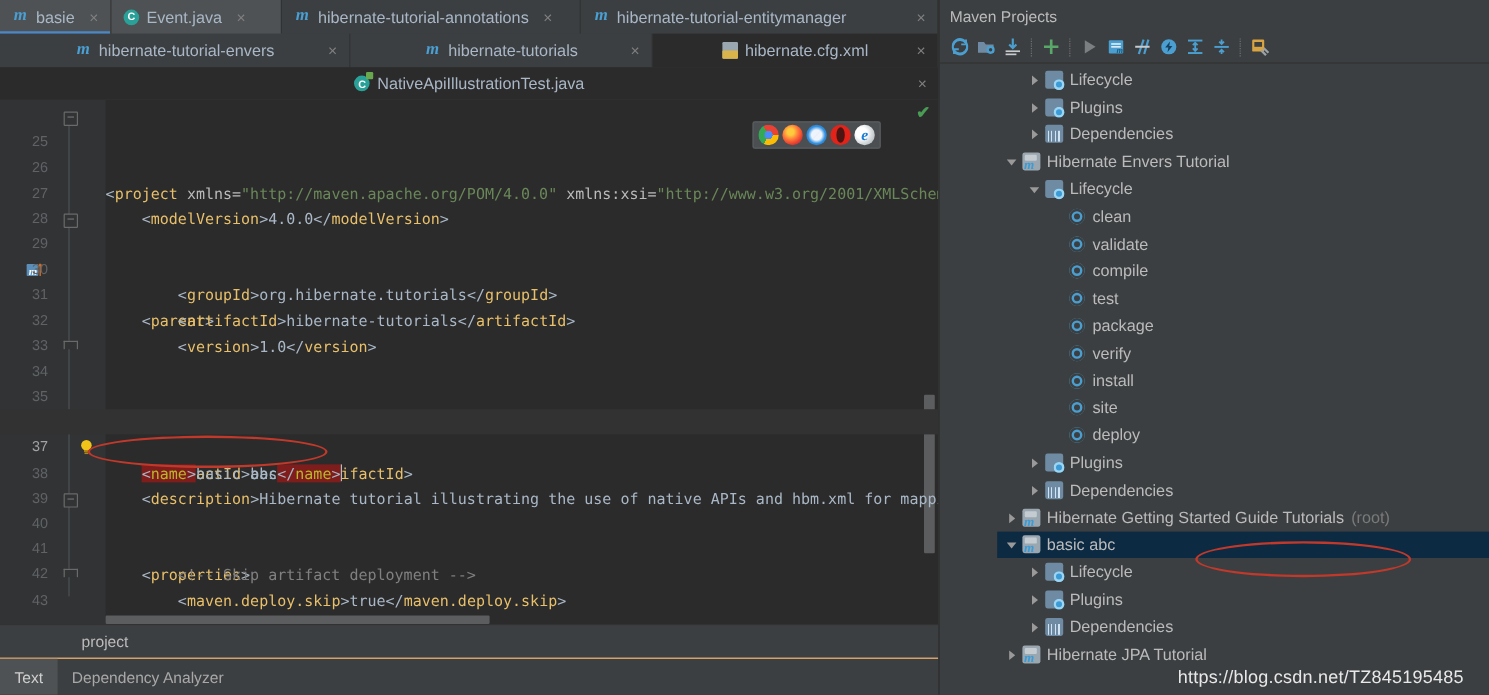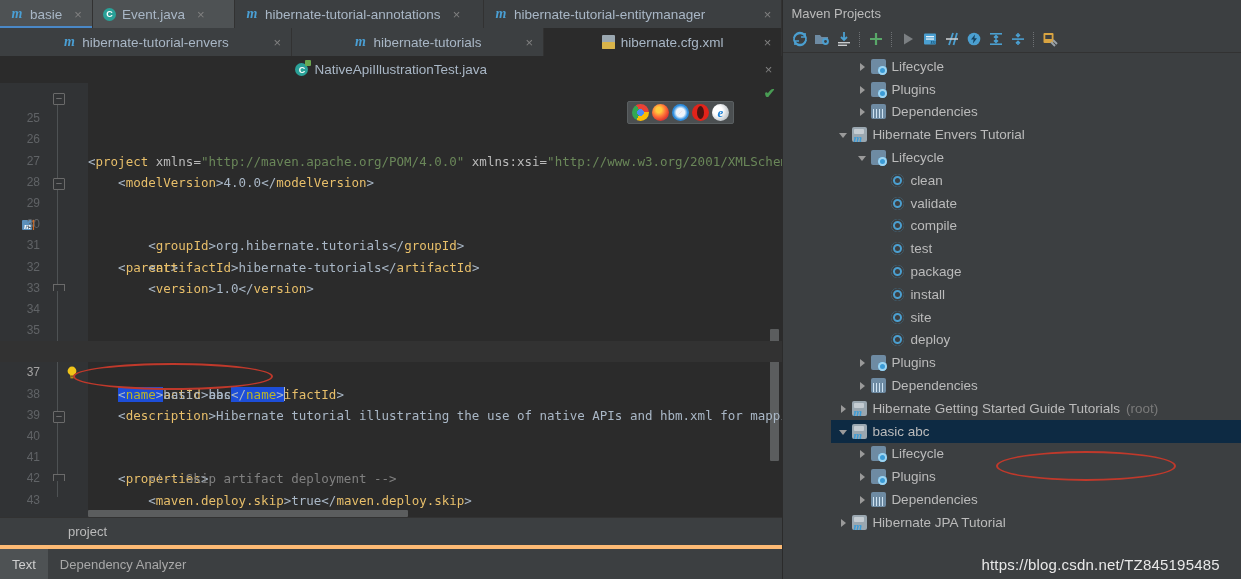--- a/index.html
+++ b/index.html
@@ -75,21 +75,21 @@
   .mavenicon{position:absolute;left:22px;top:4px;width:14px;height:14px;}
 
   
   .t-tag{color:#e8bf6a;}
   .t-ang{color:#a9b7c6;}
   .t-attr{color:#bababa;}
   .t-str{color:#6a8759;}
   .t-txt{color:#a9b7c6;}
   .t-cmt{color:#808080;}
   .t-name{color:#bbb529;}
-  .tag-hl{background:#1d4ed8;}
+  .tag-hl{background:#7f1d1d;}
 
   .caret{display:inline-block;width:1px;height:14px;background:#bbbbbb;vertical-align:-2px;}
 
   
   .browsers{
     position:absolute;left:627px;top:113px;
     display:flex;align-items:center;gap:3px;
     background:#4b4f51;border:1px solid #5a5f61;border-radius:2px;padding:2px 4px;
   }
   .bic{width:17px;height:17px;border-radius:50%;display:block;}
@@ -113,21 +113,21 @@
   .hscroll{position:absolute;left:88px;bottom:0;height:7px;width:320px;background:#5b5d5e;border-radius:1px;}
 
   
   .breadcrumb{
     height:28px;background:#3c3f41;color:#bbbbbb;font-size:13px;
     display:flex;align-items:center;padding-left:68px;box-sizing:border-box;
     border-top:1px solid #323232;
   }
   .bottomtabs{
     height:30px;background:#3c3f41;display:flex;align-items:stretch;
-    border-top:4px solid #fdba74;
+    border-top:1px solid #fdba74;
   }
   .btab{display:flex;align-items:center;padding:0 12px;color:#a8a8a8;font-size:13px;}
   .btab.sel{background:#4e5254;color:#cfcfcf;}
 
   
   .right{width:458px;height:579px;background:#3c3f41;display:flex;flex-direction:column;
          border-left:1px solid #2b2b2b;position:relative;}
   .mv-title{height:26px;display:flex;align-items:center;padding-left:8px;color:#bbbbbb;font-size:13px;}
   .mv-toolbar{height:26px;display:flex;align-items:center;gap:0px;padding-left:6px;border-bottom:1px solid #323232;}
   .tbtn{width:22px;height:22px;display:flex;align-items:center;justify-content:center;}
@@ -504,20 +504,26 @@
         <div class="row">
           <span style="display:inline-block;width:44px"></span>
           <span class="arrow"></span>
           <span class="i-goal"></span>
           <span>package</span>
         </div>
         <div class="row">
           <span style="display:inline-block;width:44px"></span>
           <span class="arrow"></span>
           <span class="i-goal"></span>
+          <span>verify</span>
+        </div>
+        <div class="row">
+          <span style="display:inline-block;width:44px"></span>
+          <span class="arrow"></span>
+          <span class="i-goal"></span>
           <span>install</span>
         </div>
         <div class="row">
           <span style="display:inline-block;width:44px"></span>
           <span class="arrow"></span>
           <span class="i-goal"></span>
           <span>site</span>
         </div>
         <div class="row">
           <span style="display:inline-block;width:44px"></span>

